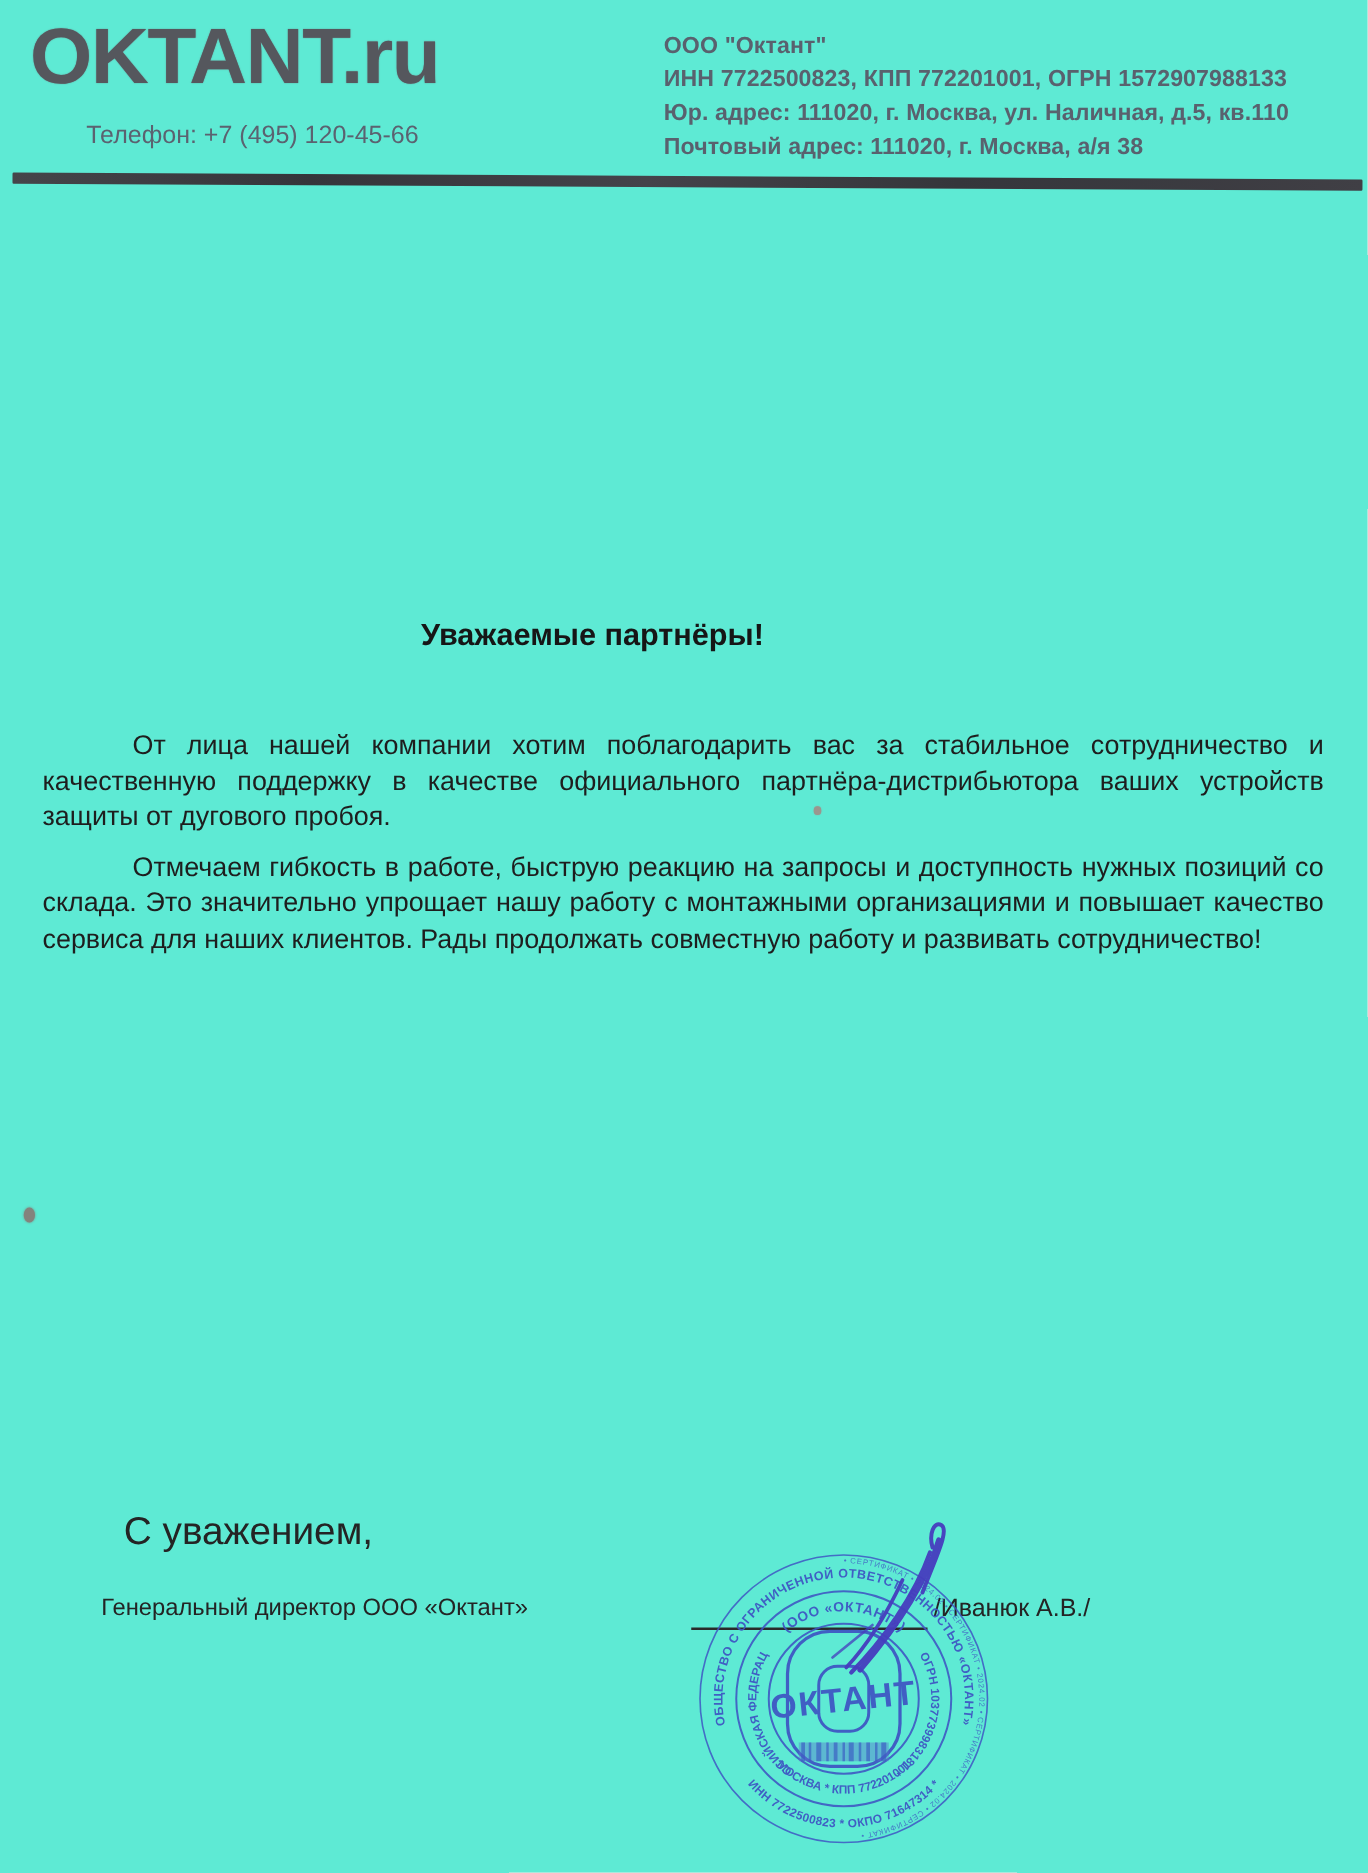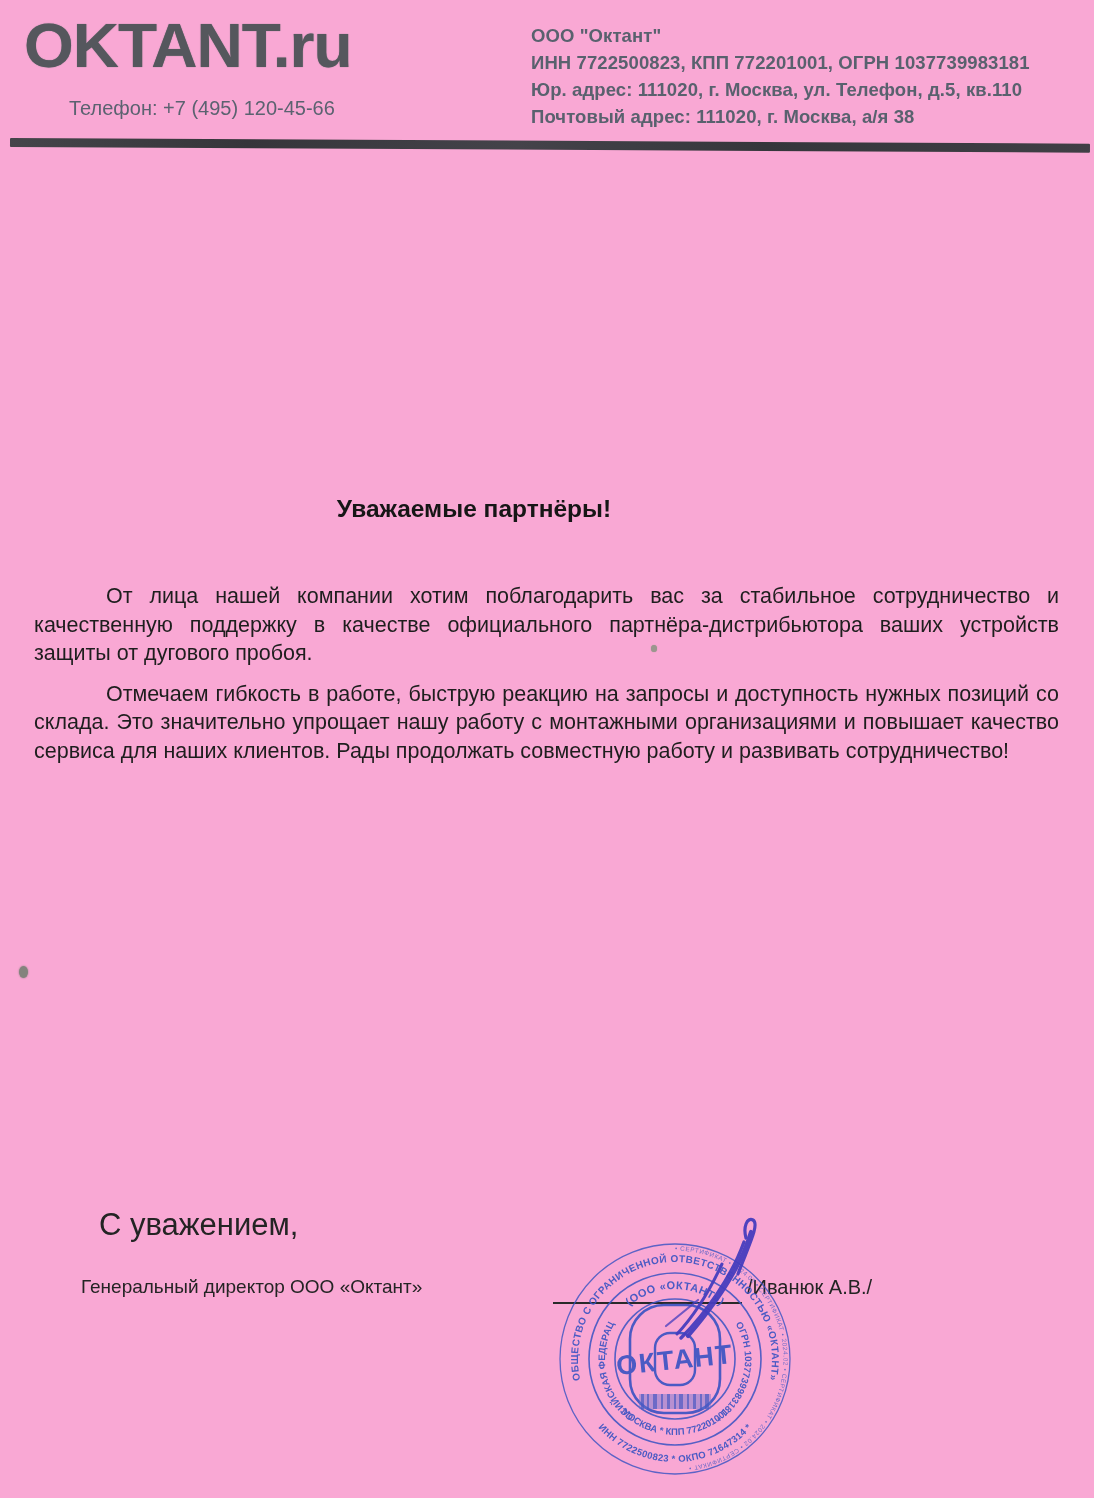--- a/index.html
+++ b/index.html
@@ -1,20 +1,20 @@
 <!DOCTYPE html>
 <html lang="ru"><head>
 <meta charset="utf-8">
 <style>
   html,body{margin:0;padding:0;background:#e8e8e6;}
   .page{
     position:relative;
     width:1094px;height:1498px;
     margin:0 auto;
-    background:#f9a8d4;
+    background:#5eead4;
     overflow:hidden;
     font-family:"Liberation Sans", sans-serif;
     color:#1f1f1f;
   }
   
   .logo{
     position:absolute;left:24px;top:8px;
     font-size:64px;font-weight:900;letter-spacing:-1px;
     color:#55575d;
     text-shadow:0 0 1px #6a6c72;
@@ -78,22 +78,22 @@
 </style>
 </head>
 <body>
 
 <div class="page">
 
   <div class="logo">OKTANT.ru</div>
   <div class="phone">Телефон: +7 (495) 120-45-66</div>
   <div class="company-block">
     <div>ООО "Октант"</div>
-    <div>ИНН 7722500823, КПП 772201001, ОГРН 1037739983181</div>
-    <div>Юр. адрес: 111020, г. Москва, ул. Телефон, д.5, кв.110</div>
+    <div>ИНН 7722500823, КПП 772201001, ОГРН 1572907988133</div>
+    <div>Юр. адрес: 111020, г. Москва, ул. Наличная, д.5, кв.110</div>
     <div>Почтовый адрес: 111020, г. Москва, а/я 38</div>
   </div>
   <div class="divider"></div>
 
   <div class="salutation">Уважаемые партнёры!</div>
 
   <div class="letter-body">
     <p>От лица нашей компании хотим поблагодарить вас за стабильное сотрудничество и качественную поддержку в качестве официального партнёра-дистрибьютора ваших устройств защиты от дугового пробоя.</p>
     <p>Отмечаем гибкость в работе, быструю реакцию на запросы и доступность нужных позиций со склада. Это значительно упрощает нашу работу с монтажными организациями и повышает качество сервиса для наших клиентов. Рады продолжать совместную работу и развивать сотрудничество!</p>
   </div>

